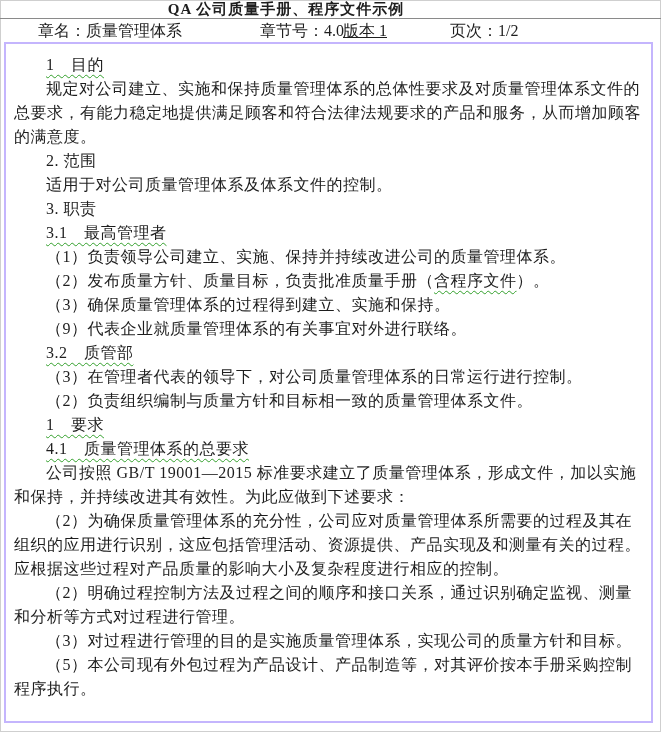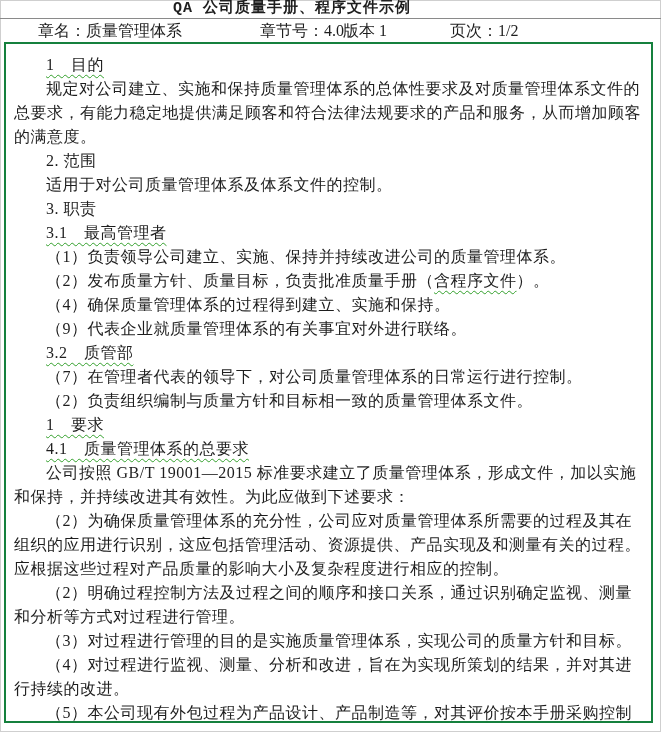--- a/index.html
+++ b/index.html
@@ -18,55 +18,54 @@
   .page-frame {
     position: absolute;
     left: 0; top: 0;
     width: 659px; height: 730px;
     border: 1px solid #cfcfcf;
     pointer-events: none;
   }
   .doc-title {
     position: absolute;
     top: 0px;
-    left: 8px;
+    left: 2px;
     width: 568px;
     text-align: center;
     font-size: 15px;
     font-weight: bold;
     letter-spacing: 1px;
     line-height: 18px;
-    font-family: Liberation Mono, monospace;
   }
   .title-rule {
     position: absolute;
     top: 18px;
     left: 0;
     width: 661px;
     border-top: 1px solid #8a8a8a;
   }
   .hdr-cell {
     position: absolute;
     top: 21px;
     font-size: 16px;
     line-height: 20px;
     white-space: nowrap;
   }
   .hdr-chapter { left: 38px; }
   .hdr-section { left: 218px; margin-left: 42px; }
-  .hdr-version { left: 343px; }
+  .hdr-version { left: 343px; text-decoration: underline; }
   .hdr-page    { left: 433px; margin-left: 17px; }
   .body-box {
     position: absolute;
     left: 4px;
     top: 42px;
     width: 649px;
     height: 681px;
     box-sizing: border-box;
-    border: 2px solid #15803d;
+    border: 2px solid #c4b5fd;
     padding: 9px 6px 0 8px;
     overflow: hidden;
   }
   .body-box p {
     margin: 0;
     font-size: 16px;
     line-height: 24px;
     text-indent: 2em;
     letter-spacing: 0.5px;
   }
@@ -94,26 +93,25 @@
 
 <div class="body-box">
     <p><span class="wavy">1　目的</span></p>
     <p>规定对公司建立、实施和保持质量管理体系的总体性要求及对质量管理体系文件的总要求，有能力稳定地提供满足顾客和符合法律法规要求的产品和服务，从而增加顾客的满意度。</p>
     <p>2. 范围</p>
     <p>适用于对公司质量管理体系及体系文件的控制。</p>
     <p>3. 职责</p>
     <p><span class="wavy">3.1　最高管理者</span></p>
     <p>（1）负责领导公司建立、实施、保持并持续改进公司的质量管理体系。</p>
     <p>（2）发布质量方针、质量目标，负责批准质量手册（<span class="wavy">含程序文件</span>）。</p>
-    <p>（4）确保质量管理体系的过程得到建立、实施和保持。</p>
+    <p>（3）确保质量管理体系的过程得到建立、实施和保持。</p>
     <p>（9）代表企业就质量管理体系的有关事宜对外进行联络。</p>
     <p><span class="wavy">3.2　质管部</span></p>
-    <p>（7）在管理者代表的领导下，对公司质量管理体系的日常运行进行控制。</p>
+    <p>（3）在管理者代表的领导下，对公司质量管理体系的日常运行进行控制。</p>
     <p>（2）负责组织编制与质量方针和目标相一致的质量管理体系文件。</p>
     <p><span class="wavy">1　要求</span></p>
     <p><span class="wavy">4.1　质量管理体系的总要求</span></p>
     <p>公司按照 GB/T 19001—2015 标准要求建立了质量管理体系，形成文件，加以实施和保持，并持续改进其有效性。为此应做到下述要求：</p>
     <p>（2）为确保质量管理体系的充分性，公司应对质量管理体系所需要的过程及其在组织的应用进行识别，这应包括管理活动、资源提供、产品实现及和测量有关的过程。应根据这些过程对产品质量的影响大小及复杂程度进行相应的控制。</p>
     <p>（2）明确过程控制方法及过程之间的顺序和接口关系，通过识别确定监视、测量和分析等方式对过程进行管理。</p>
     <p>（3）对过程进行管理的目的是实施质量管理体系，实现公司的质量方针和目标。</p>
-    <p>（4）对过程进行监视、测量、分析和改进，旨在为实现所策划的结果，并对其进行持续的改进。</p>
     <p>（5）本公司现有外包过程为产品设计、产品制造等，对其评价按本手册采购控制程序执行。</p>
   </div>
 
 </body></html>

